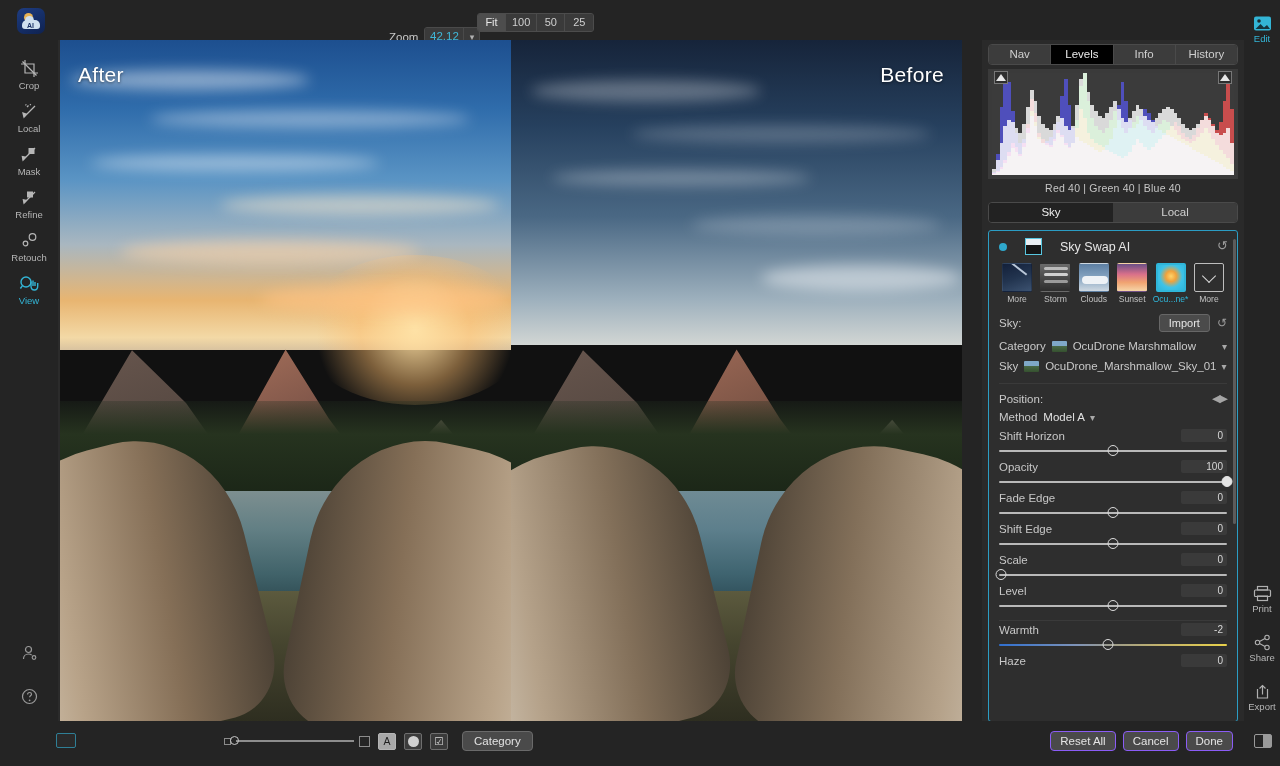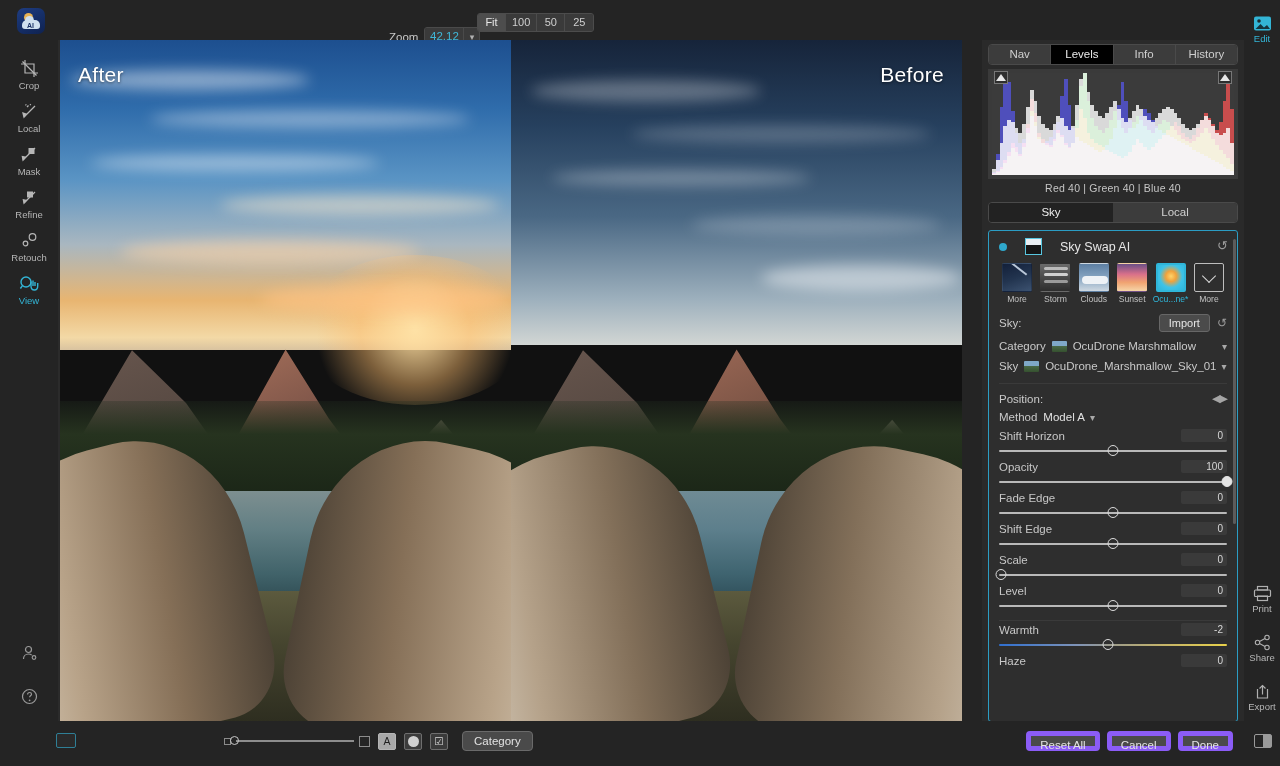--- a/index.html
+++ b/index.html
@@ -231,21 +231,21 @@
     border: 1px solid #6a6a6a; border-radius: 4px;
     background: #4a4a4a; color: #e2e2e2;
     font-size: 11.5px; line-height: 18px;
   }
   .bb-right {
     position:absolute; right: 47px; top: 731px;
     display:flex; align-items:center; gap: 7px;
   }
   .pill {
     height: 20px; padding: 0 9px;
-    border: 5px solid #8b5cf6; border-radius: 4px;
+    border: 1px solid #8b5cf6; border-radius: 4px;
     background: #4a4a4a; color:#e4e4e4;
     font-size: 11.5px; line-height: 18px;
   }
   .split-icon {
     position:absolute; right: 8px; top: 734px;
     width: 18px; height: 14px;
     border: 1.3px solid #9a9a9a; border-radius: 2px;
     display:flex;
   }
   .split-icon i { display:block; width:50%; height:100%; }

